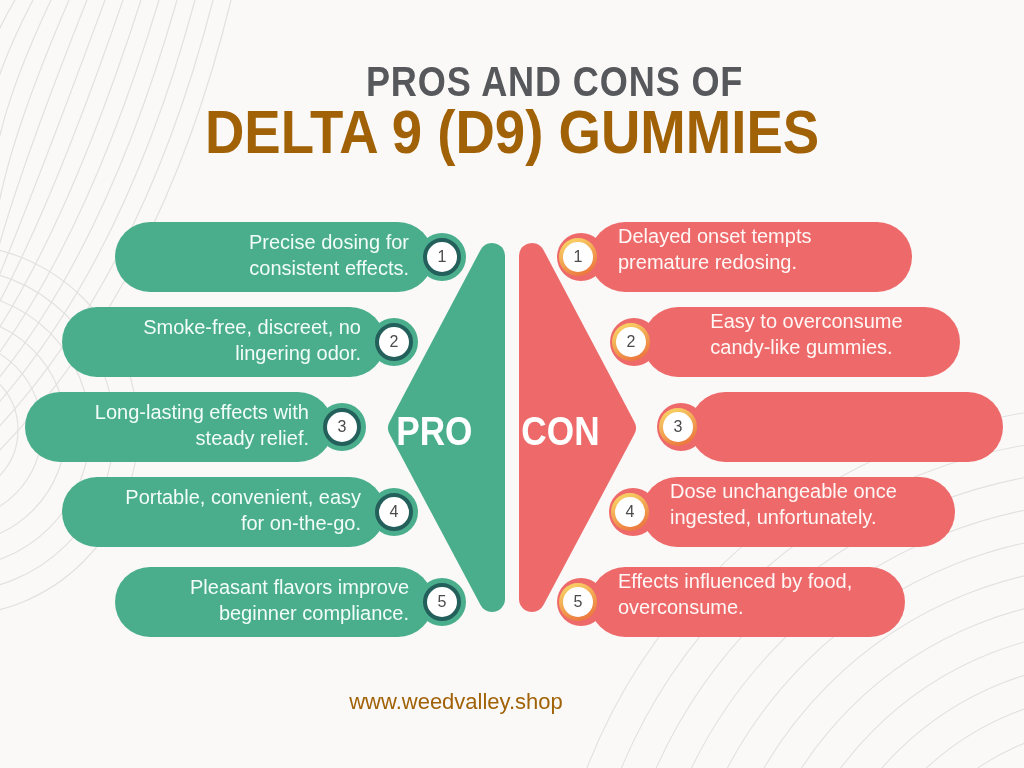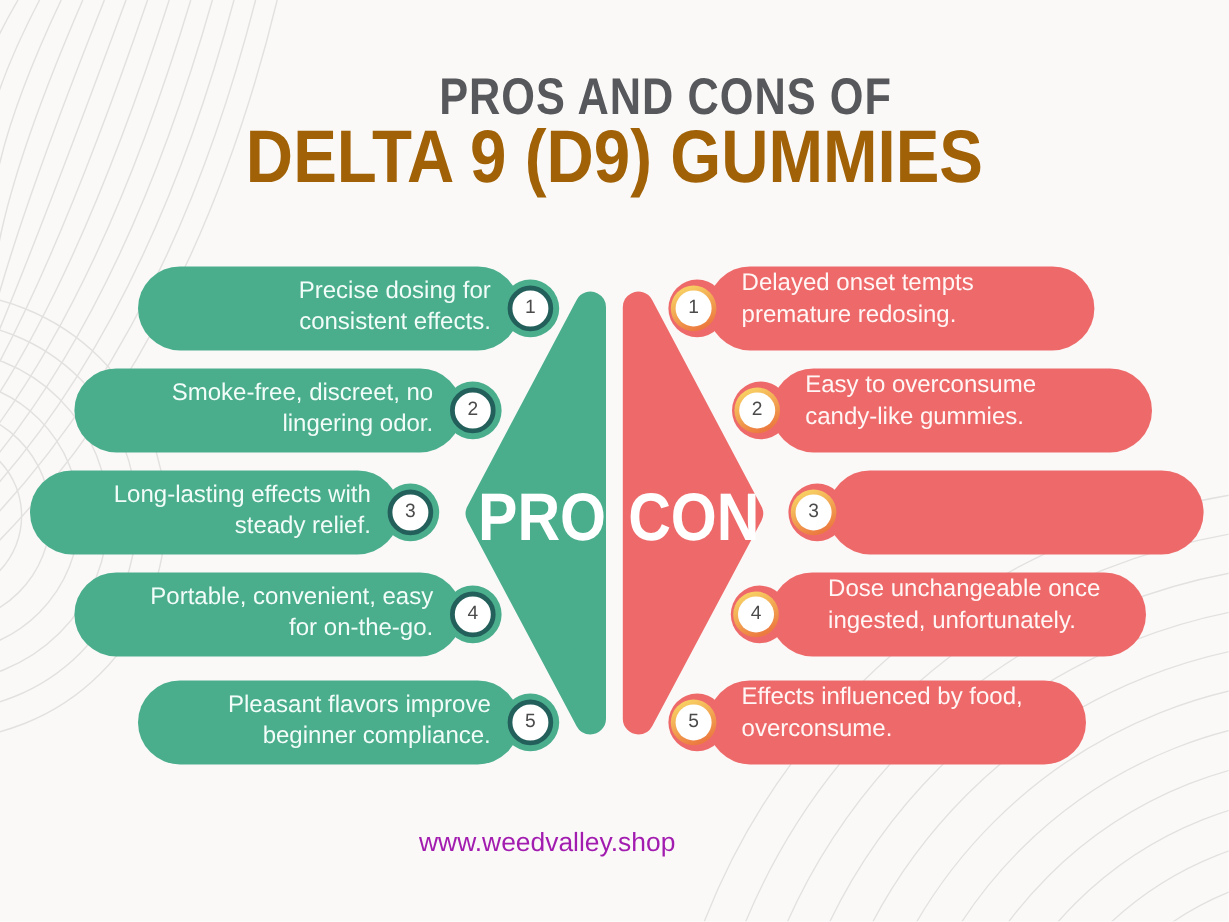--- a/index.html
+++ b/index.html
@@ -41,23 +41,23 @@
   .pill.con::after { left:-33px; }
 
   
   .p1 { top:222px; left:115px; width:318px; }
   .p2 { top:307px; left:62px;  width:323px; }
   .p3 { top:392px; left:25px;  width:308px; }
   .p4 { top:477px; left:62px;  width:323px;align-items:flex-end; }
   .p5 { top:567px; left:115px; width:318px; }
   
   .c1 { top:222px; left:590px; width:322px; }
-  .c2 { top:307px; left:643px; width:317px; }
+  .c2 { top:307px; left:643px; width:317px;align-items:center; }
   .c3 { top:392px; left:690px; width:313px; }
-  .c4 { top:477px; left:642px; width:313px;align-items:center; }
+  .c4 { top:477px; left:642px; width:313px; }
   .c5 { top:567px; left:590px; width:315px; }
 
   
   .badge {
     position:absolute; top:16px; width:30px; height:30px; border-radius:50%;
     background:#FFFFFF; border:4px solid #24605B; z-index:3;
     display:flex; align-items:center; justify-content:center;
     font-size:16px; color:#4B4B4B;
   }
   .pill.pro .badge { right:-28px; }
@@ -69,30 +69,30 @@
   .badge-core {
     width:30px; height:30px; border-radius:50%; background:#FFFFFF;
     display:flex; align-items:center; justify-content:center;
     font-size:16px; color:#4B4B4B;
   }
 
   
   .center-svg { position:absolute; left:0; top:0; width:1024px; height:768px; z-index:1; pointer-events:none; }
   .side-label {
     position:absolute; z-index:2; width:120px; text-align:left;
-    font-size:56px; font-weight:bold; color:#FFFFFF; line-height:50px;
+    font-size:40px; font-weight:bold; color:#FFFFFF; line-height:50px;
   }
   .side-label > span { display:inline-block; transform:scaleX(0.88); }
   .pro-label { left:391px; top:406px; }
   .con-label { left:516px; top:406px; }
 
   
   .footer {
     position:absolute; top:689px; left:0; width:912px; text-align:center;
-    font-size:22px; color:#a21caf; z-index:2;
+    font-size:22px; color:#a16207; z-index:2;
   }
 </style>
 </head>
 <body>
 
 <div class="stage">
 
   <svg class="deco" viewBox="0 0 1024 768" xmlns="http://www.w3.org/2000/svg">
     <g stroke="#E3E1DF" stroke-width="1.2" fill="none">
       <path d="M15,0 Q-55,120 -6,168"></path>

